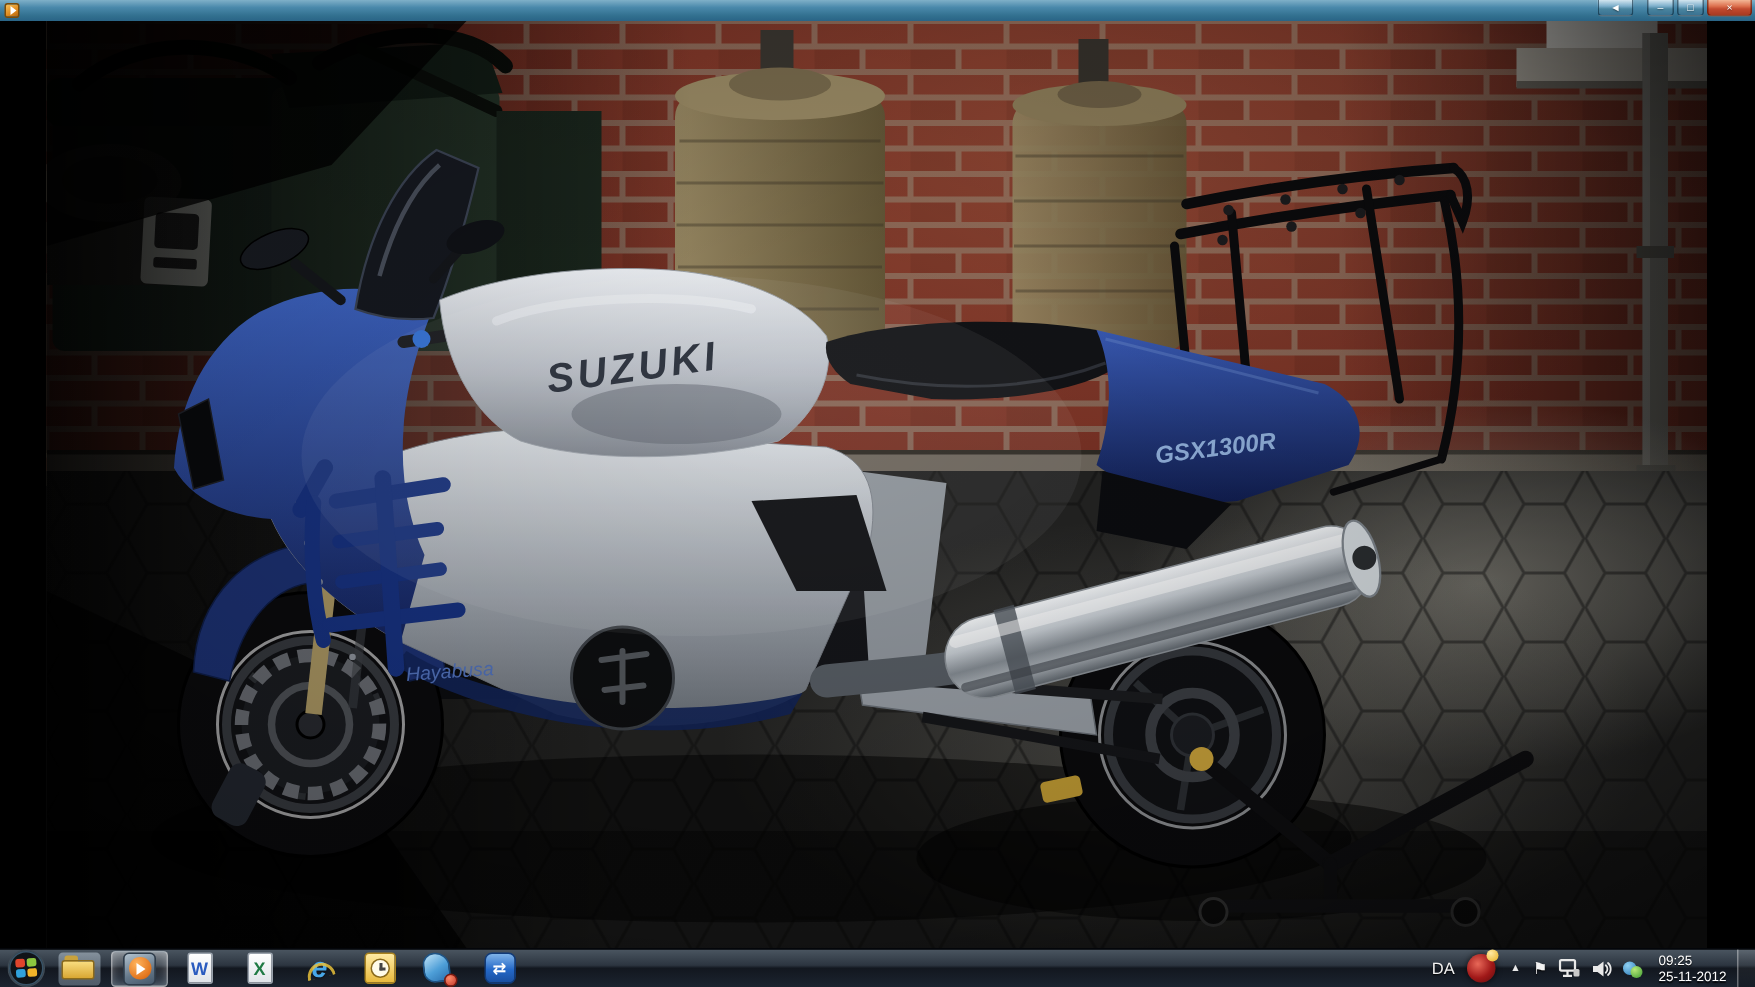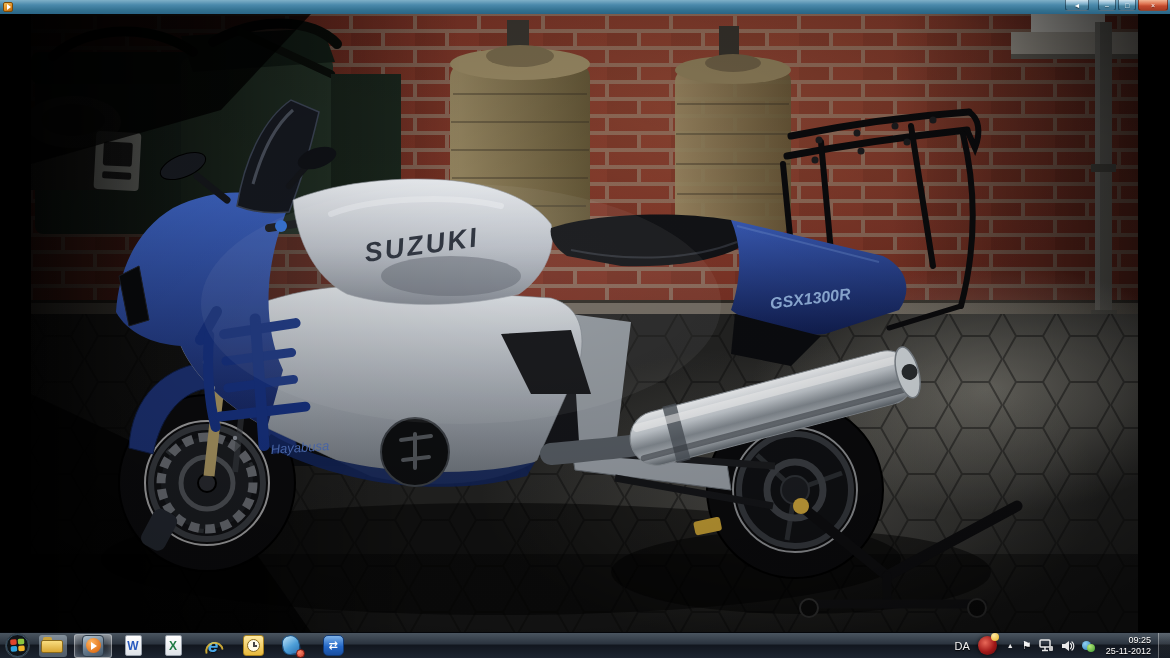--- a/index.html
+++ b/index.html
@@ -83,21 +83,21 @@
     background:radial-gradient(circle at 38% 35%,#e86858,#a01818 55%,#5c0a0c);box-shadow:0 0 4px rgba(0,0,0,.7);}
   .red-icon::after{content:"";position:absolute;right:-2px;top:-3px;width:8px;height:8px;border-radius:50%;
     background:radial-gradient(circle at 35% 30%,#ffeaa4,#e8b020);}
   .chev{color:#e8e8e8;font-size:7px;margin-right:8px;}
   .flag{color:#f2f2f2;font-size:11px;margin-right:7px;text-shadow:0 1px 1px #000;}
   .trayicon{margin-right:7px;display:flex;align-items:center;}
   .color-icon{width:13px;height:13px;position:relative;margin-right:4px;}
   .color-icon i{position:absolute;border-radius:50%;}
   .color-icon .c1{left:0;top:2px;width:9px;height:9px;background:radial-gradient(circle at 35% 30%,#8fd0f2,#2a7ab8);}
   .color-icon .c2{right:0;bottom:0;width:8px;height:8px;background:radial-gradient(circle at 35% 30%,#b8e878,#3a9a30);}
-  .clockbox{color:#fff;font-size:9px;line-height:11px;text-align:right;padding:0 7px;text-shadow:0 1px 1px #000;}
+  .clockbox{color:#fff;font-size:9px;line-height:11px;text-align:left;padding:0 7px;text-shadow:0 1px 1px #000;}
   .showdesk{width:11px;height:26px;border-left:1px solid rgba(255,255,255,.35);
     background:linear-gradient(180deg,rgba(255,255,255,.10),rgba(0,0,0,.2));}
 </style>
 </head>
 <body>
 
 <div class="titlebar">
   <div class="appicon">
       <span class="tri"></span>
     </div>

